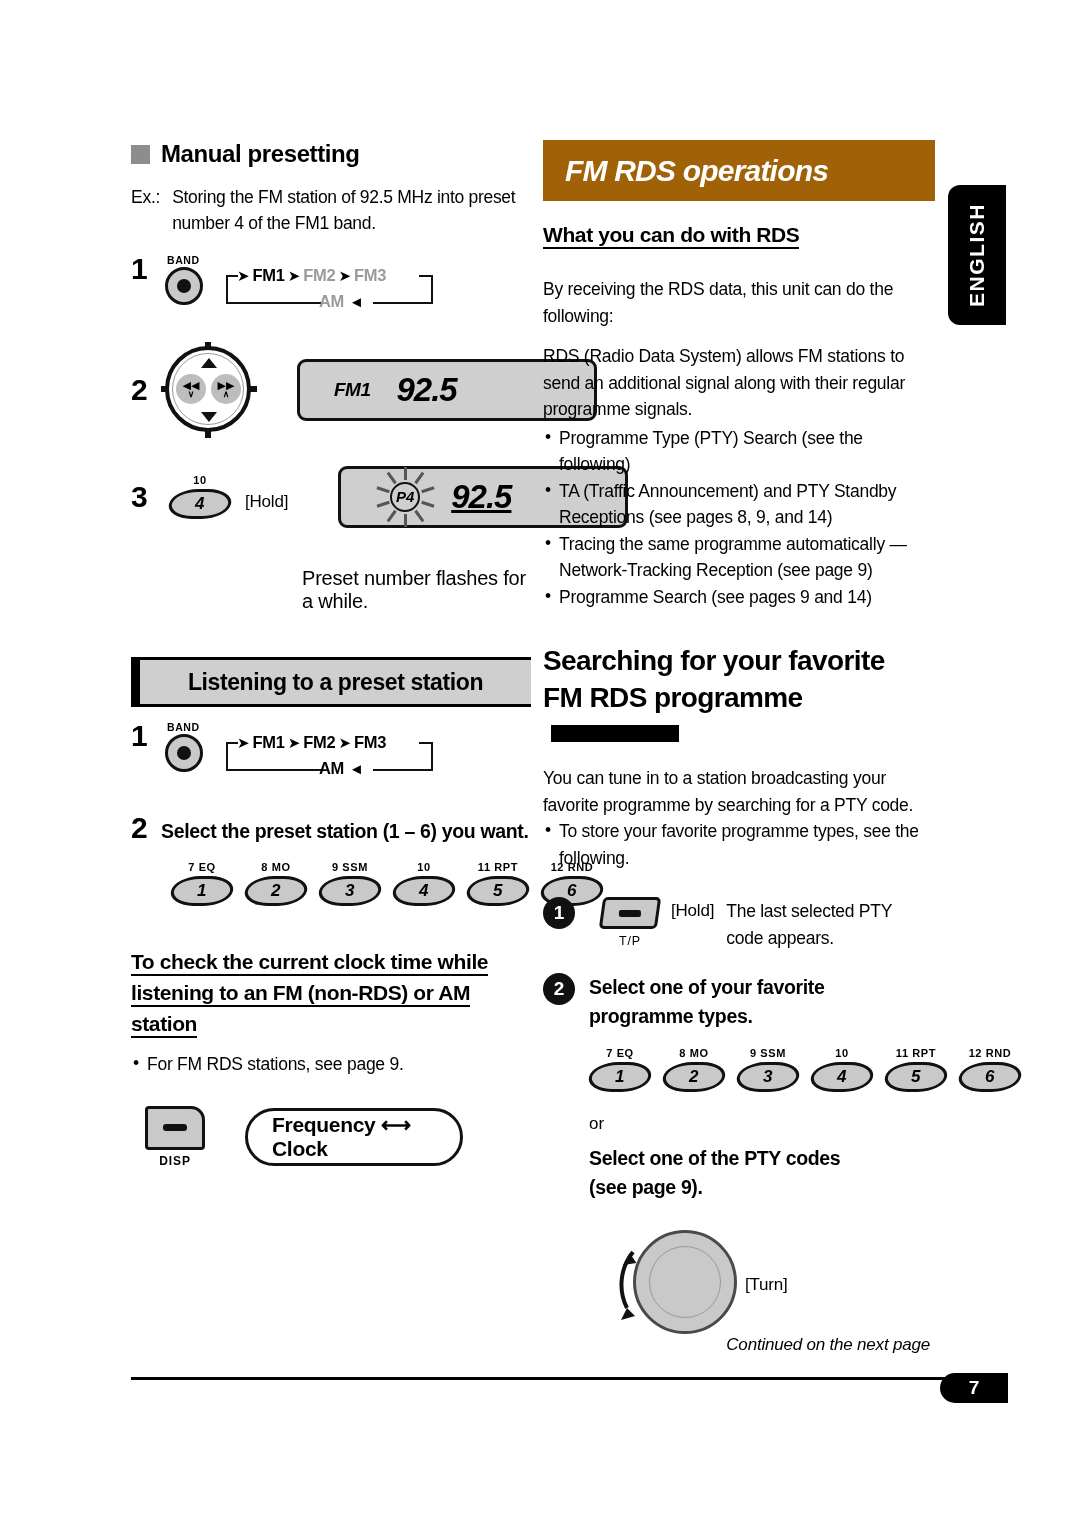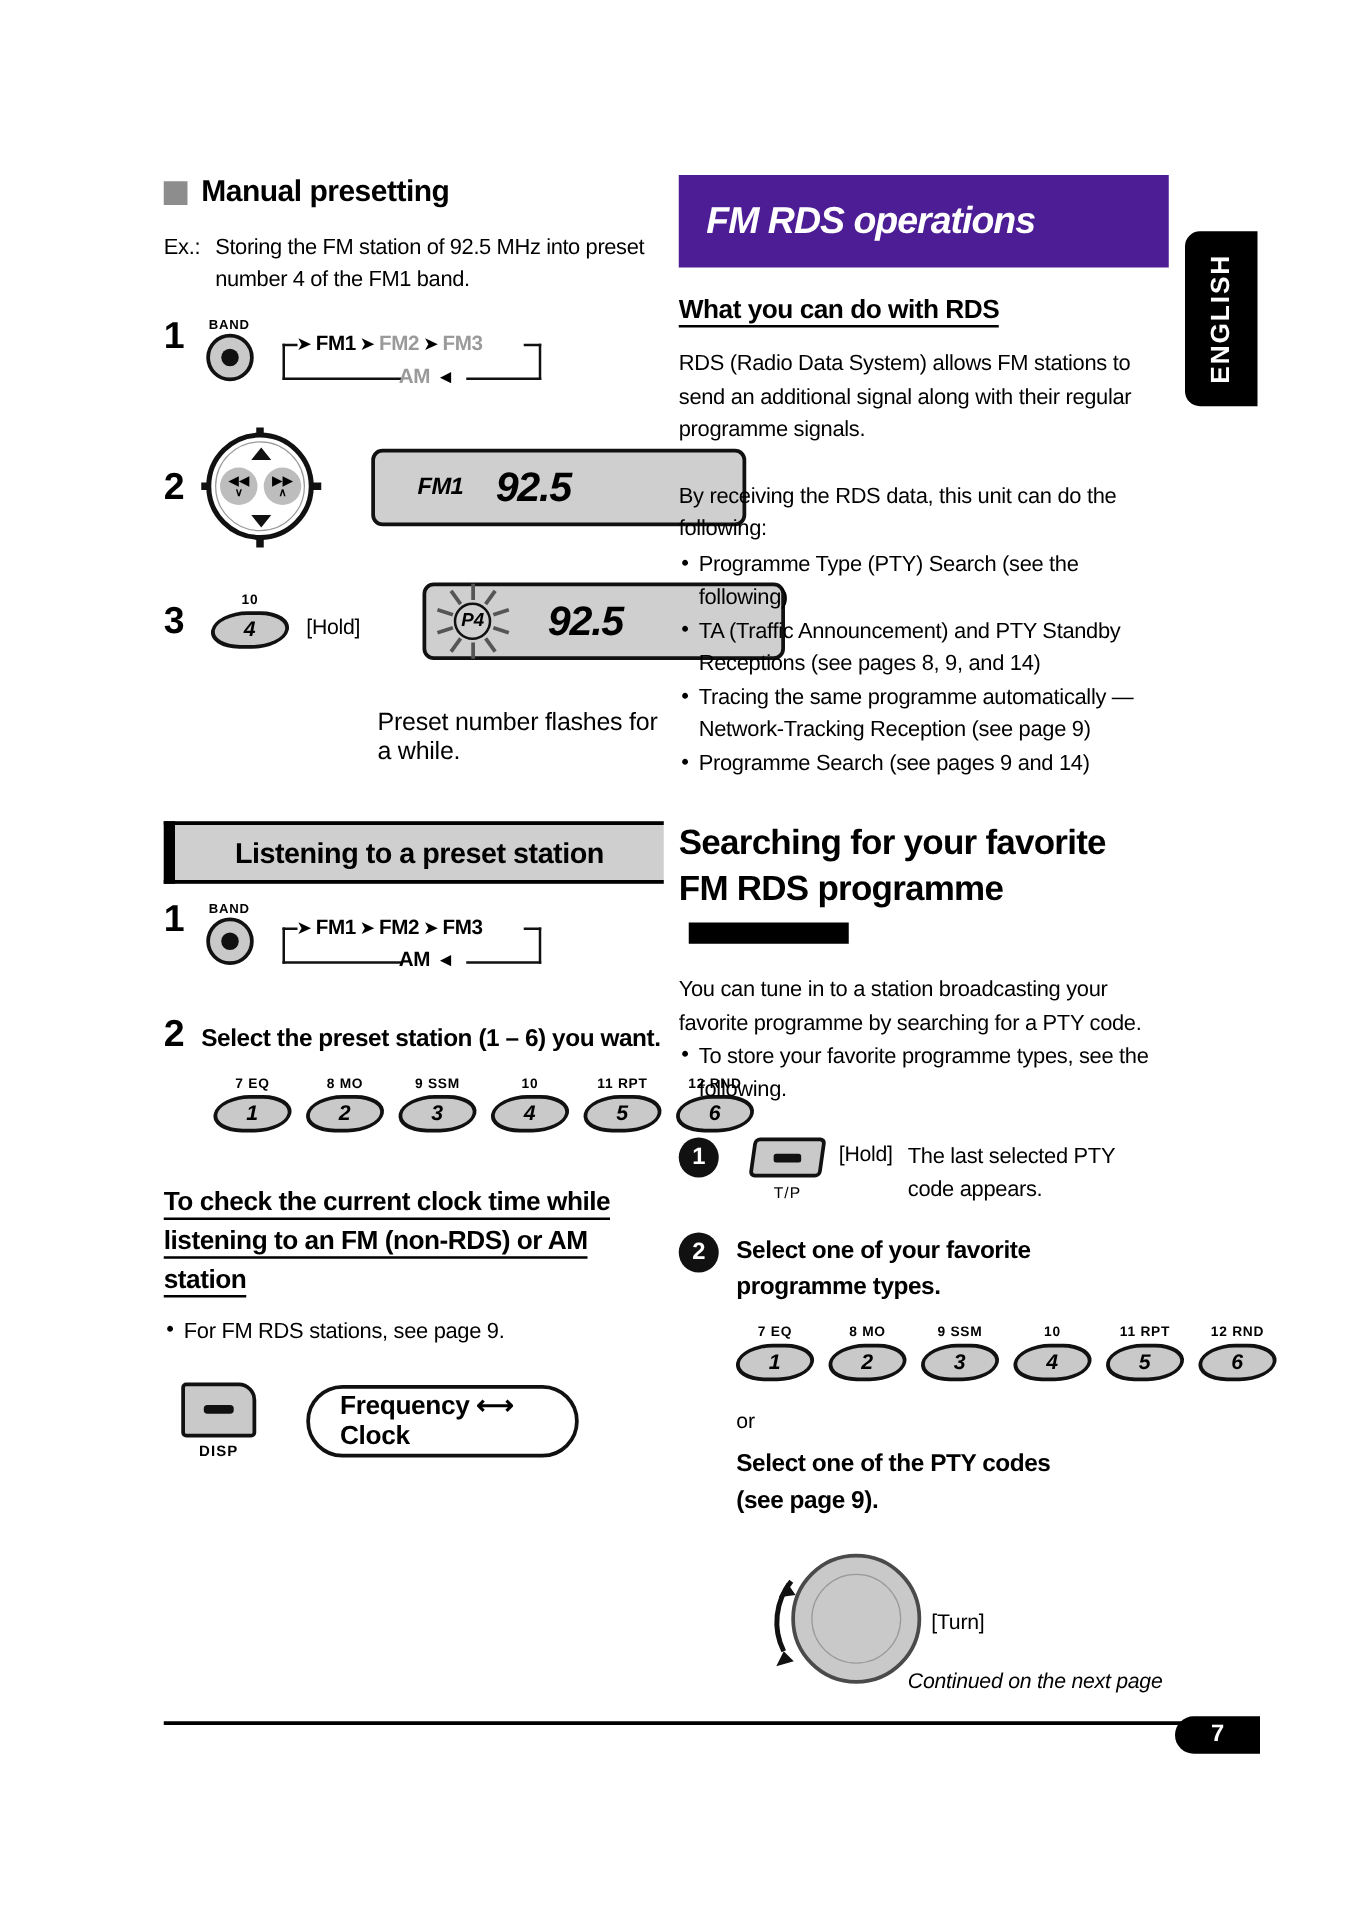--- a/index.html
+++ b/index.html
@@ -166,21 +166,21 @@
   .disp-cap { font-size: 12px; font-weight: bold; letter-spacing: 0.9px; margin-top: 4px; }
 
   .pill {
     border: 3px solid #111; border-radius: 30px; height: 58px;
     display: flex; align-items: center; justify-content: center;
     font-size: 21px; font-weight: bold; letter-spacing: -0.3px; padding: 0 24px;
   }
 
   
   .black-band {
-    background: #4c1d95; height: 74px; display: flex; align-items: center;
+    background: #a16207; height: 61px; display: flex; align-items: center;
     padding-left: 22px;
   }
   .black-band-title {
     color: #fff; font-size: 30px; font-weight: bold; font-style: italic;
     letter-spacing: -0.8px;
   }
 
   
   .big-head {
     font-size: 28px; font-weight: bold; letter-spacing: -0.6px; line-height: 37px;
@@ -325,21 +325,21 @@
     <div class="step-row" style="margin-top:36px; align-items:center;">
       <div class="step-num">3</div>
       <div class="pkey-cell" style="width:78px;">
         <div class="pkey-cap">10</div>
         <div class="pkey">
           <span>4</span>
         </div>
       </div>
       <div class="hold-tag" style="margin:10px 0 0 6px;">[Hold]</div>
       <div style="width:0; position:relative;">
-        <div class="lcd" style="position:absolute; left:50px; top:-31px; width:290px; padding-left:5px; gap:28px;">
+        <div class="lcd" style="position:absolute; left:50px; top:-31px; width:290px; padding-left:32px; gap:14px;text-decoration:underline;">
           <div class="flash-wrap">
             <div class="ray" style="transform:rotate(0deg)"></div>
             <div class="ray" style="transform:rotate(36deg)"></div>
             <div class="ray" style="transform:rotate(72deg)"></div>
             <div class="ray" style="transform:rotate(108deg)"></div>
             <div class="ray" style="transform:rotate(144deg)"></div>
             <div class="ray" style="transform:rotate(180deg)"></div>
             <div class="ray" style="transform:rotate(216deg)"></div>
             <div class="ray" style="transform:rotate(252deg)"></div>
             <div class="ray" style="transform:rotate(288deg)"></div>
@@ -453,23 +453,23 @@
   <div class="col-right">
 
     <div class="black-band">
       <div class="black-band-title">FM RDS operations</div>
     </div>
 
     <div class="sub-ul" style="margin-top:18px;">
       <span>What you can do with RDS</span>
     </div>
 
+    <div class="body-text" style="margin-top:26px;">By receiving the RDS data, this unit can do the following:</div>
+
     <div class="body-text" style="margin-top:14px;">RDS (Radio Data System) allows FM stations to send an additional signal along with their regular programme signals.</div>
-
-    <div class="body-text" style="margin-top:26px;">By receiving the RDS data, this unit can do the following:</div>
 
     <ul class="blist" style="margin-top:2px;">
       <li>Programme Type (PTY) Search (see the following)</li>
       <li>TA (Traffic Announcement) and PTY Standby Receptions (see pages 8, 9,  and 14)</li>
       <li>Tracing the same programme automatically —Network-Tracking Reception (see page 9)</li>
       <li>Programme Search (see pages 9 and 14)</li>
     </ul>
 
     <div class="big-head" style="margin-top:32px;">
       <span>Searching for your favorite</span><br>

